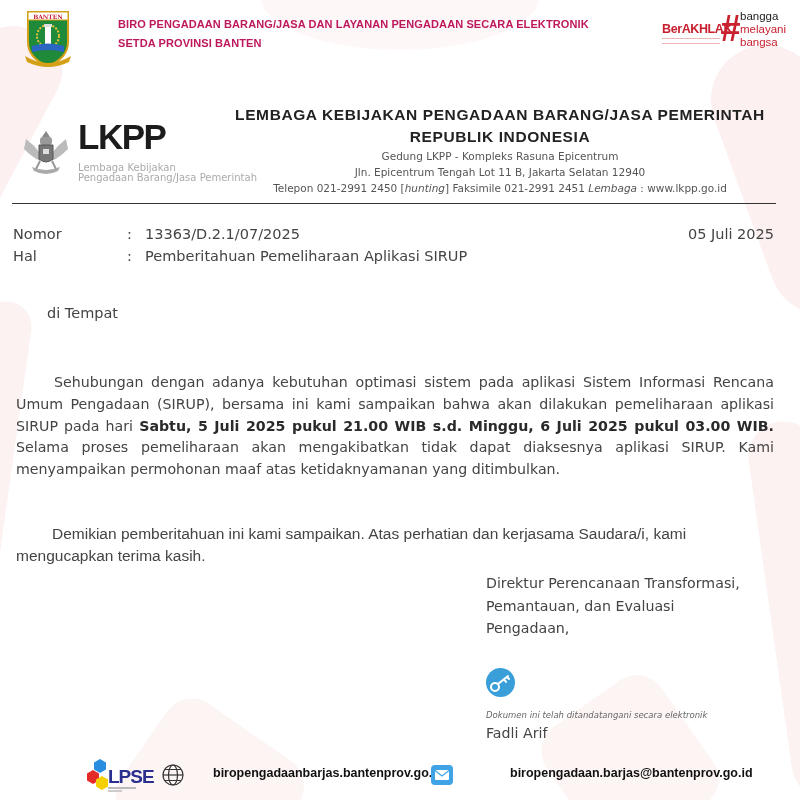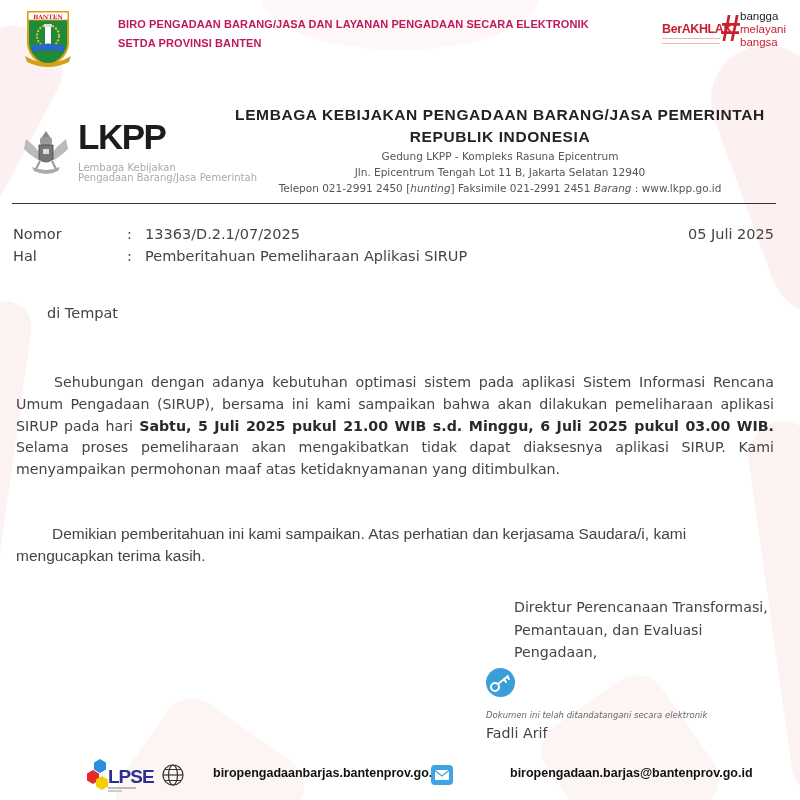--- a/index.html
+++ b/index.html
@@ -52,21 +52,21 @@
     .yth .tempat { padding-left: 34px; }
 
     
     .body-text { left: 16px; top: 372px; width: 758px; font-size: 14.2px; line-height: 21.8px; color: #444; text-align: justify; }
     .body-text p { text-indent: 38px; }
     .body-text b { color: #2a2a2a; }
     .closing { left: 16px; top: 523px; width: 758px; font-family: "Liberation Sans", sans-serif; font-size: 15.5px; line-height: 22px; color: #444; }
     .closing p { text-indent: 36px; }
 
     
-    .sig { left: 486px; top: 596px; font-size: 14.2px; line-height: 22.5px; color: #444; margin-left: 28px; }
+    .sig { left: 486px; top: 572px; font-size: 14.2px; line-height: 22.5px; color: #444; }
     .sig-icon { left: 486px; top: 668px; width: 29px; height: 29px; border-radius: 50%; background: #3a9fd8; }
     .sig-note { left: 486px; top: 710px; font-size: 8.5px; font-style: italic; color: #666; }
     .sig-name { left: 486px; top: 722px; font-size: 14.2px; line-height: 22px; color: #444; }
 
     
     .lpse { left: 86px; top: 757px; width: 72px; height: 38px; }
     .globe { left: 161px; top: 763px; width: 24px; height: 24px; }
     .foot-web { left: 196px; top: 766px; font-family: "Liberation Sans", sans-serif; font-weight: bold; font-size: 12.5px; color: #111; margin-left: 17px; }
     .mail-icon { left: 430px; top: 763px; width: 24px; height: 24px; }
     .foot-mail { left: 465px; top: 766px; font-family: "Liberation Sans", sans-serif; font-weight: bold; font-size: 12.5px; color: #111; padding-left: 45px; }
@@ -124,21 +124,21 @@
 <div class="abs lkpp-word">LKPP</div>
 <div class="abs lkpp-sub">
   <div>Lembaga Kebijakan</div>
   <div>Pengadaan Barang/Jasa Pemerintah</div>
 </div>
 <div class="abs lkpp-head">
   <div class="h1">LEMBAGA KEBIJAKAN PENGADAAN BARANG/JASA PEMERINTAH</div>
   <div class="h1">REPUBLIK INDONESIA</div>
   <div class="addr">Gedung LKPP - Kompleks Rasuna Epicentrum</div>
   <div class="addr">Jln. Epicentrum Tengah Lot 11 B, Jakarta Selatan 12940</div>
-  <div class="addr"><span>Telepon 021-2991 2450 [</span><i>hunting</i><span>] Faksimile 021-2991 2451 </span><i>Barang</i><span> : www.lkpp.go.id</span></div>
+  <div class="addr"><span>Telepon 021-2991 2450 [</span><i>hunting</i><span>] Faksimile 021-2991 2451 </span><i>Lembaga</i><span> : www.lkpp.go.id</span></div>
 </div>
 <div class="abs rule"></div>
 
 <div class="abs meta">
   <div class="meta-row">
     <span class="meta-label">Nomor</span>
     <span class="meta-colon">:</span>
     <span>13363/D.2.1/07/2025</span>
   </div>
   <div class="meta-row">

